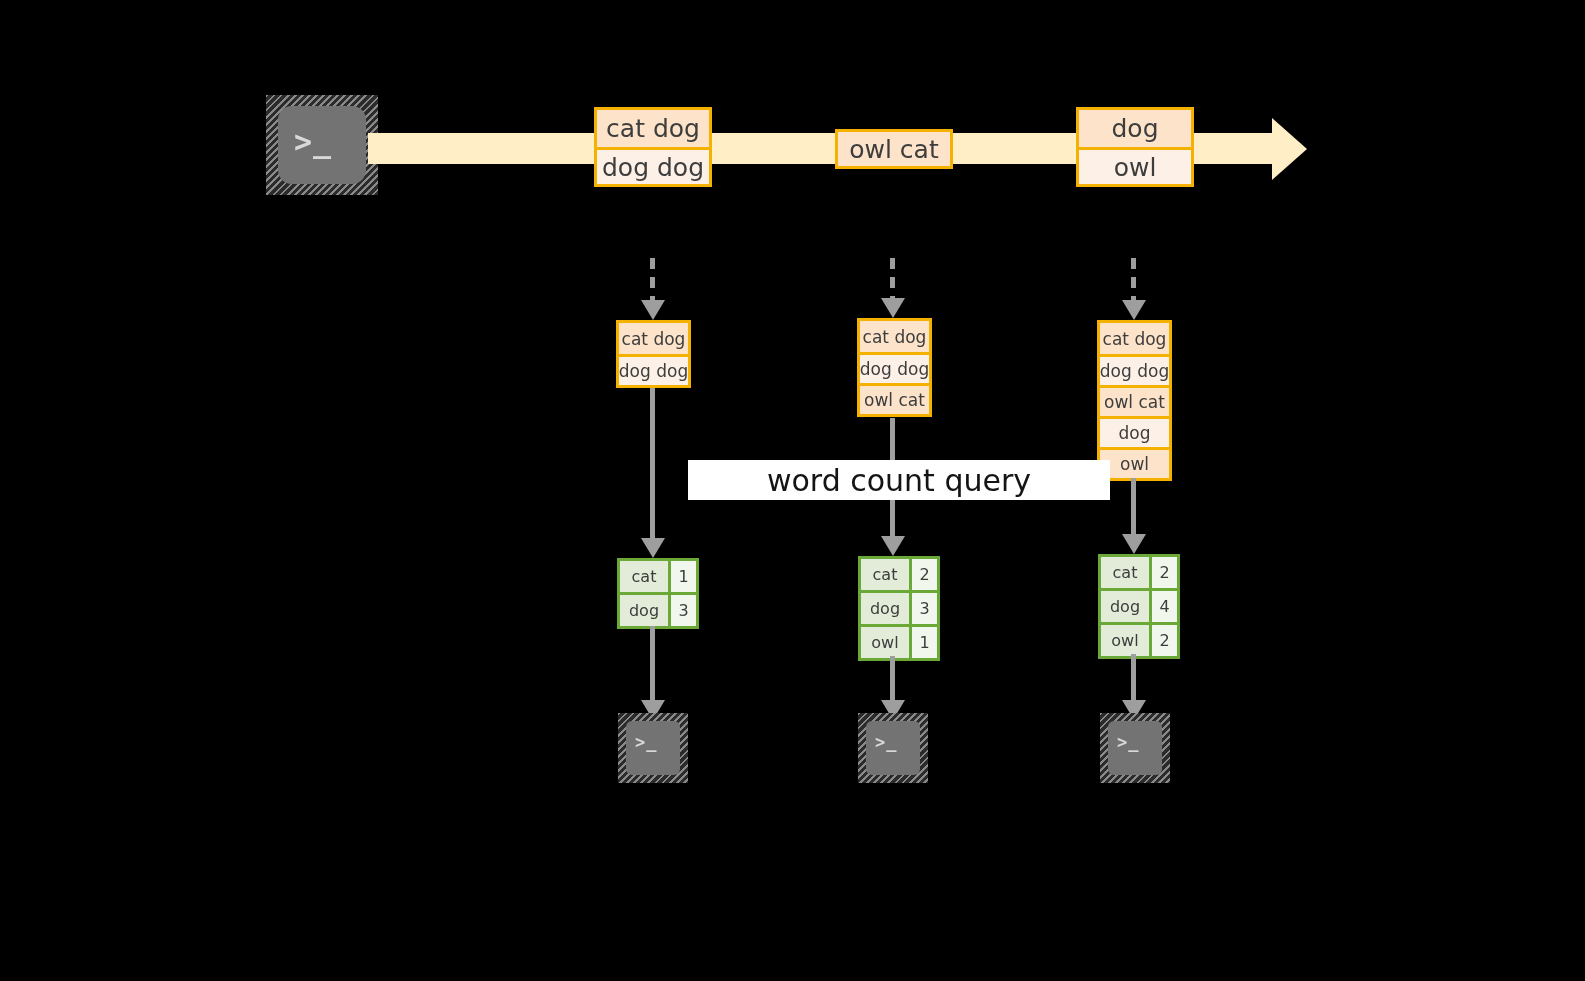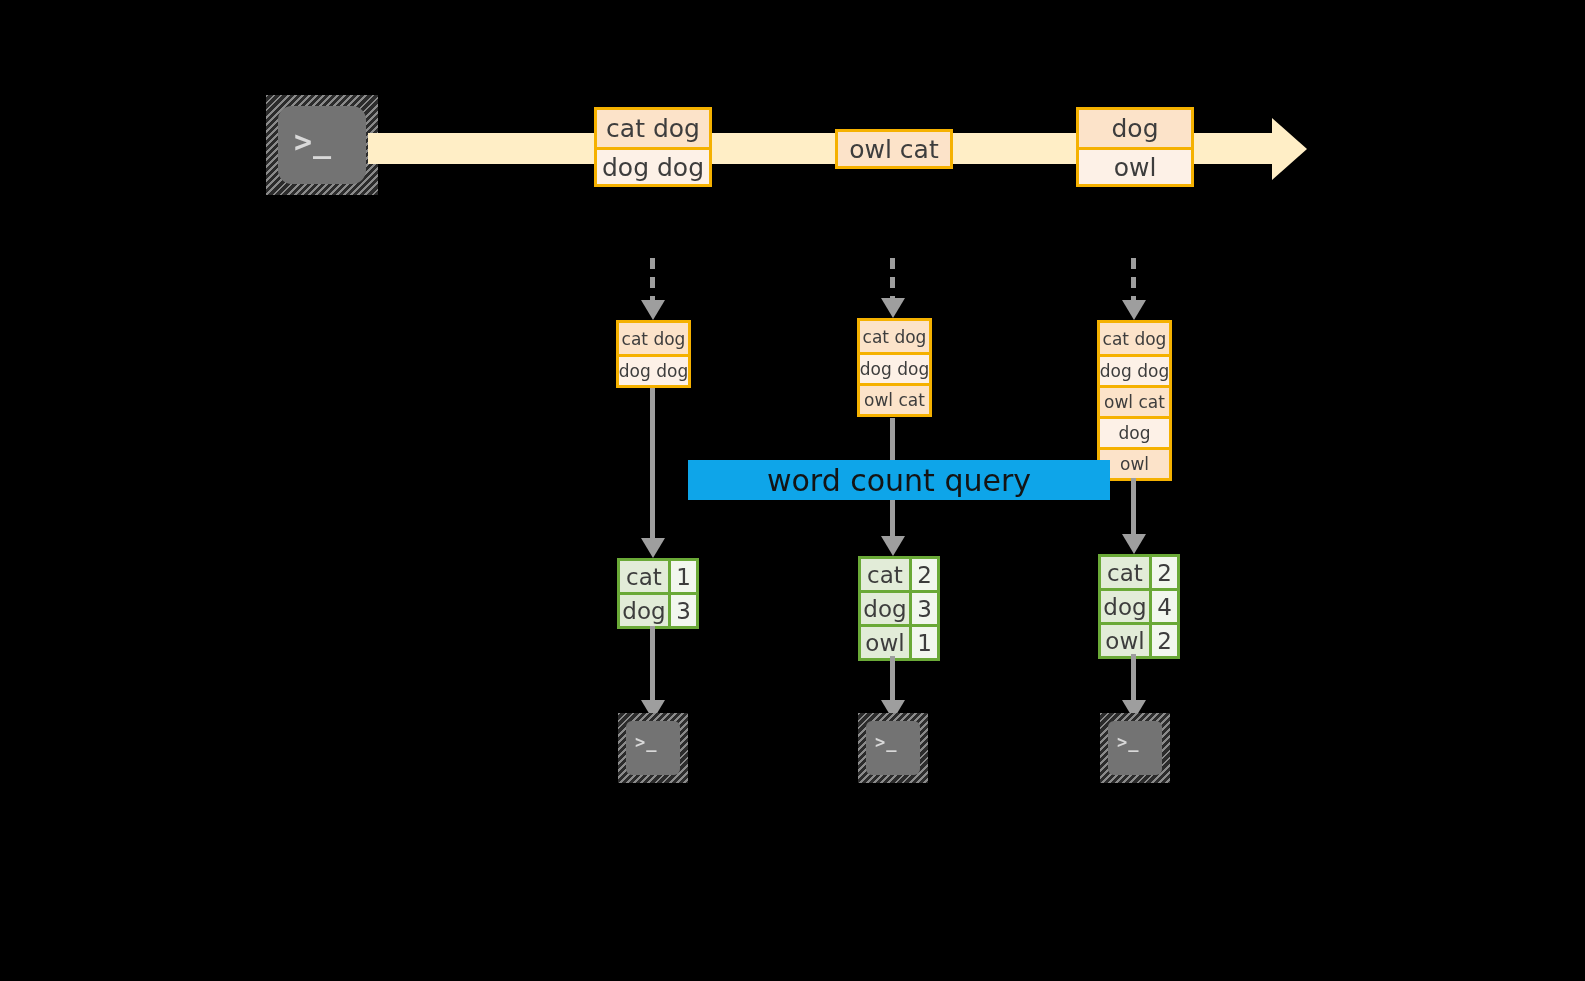--- a/index.html
+++ b/index.html
@@ -47,35 +47,35 @@
   .srec .cell.odd{background:#fce3c9;}
   .srec .cell.even{background:#fdf1e7;}
   .srec .cell + .cell{border-top:3px solid #f5b100;}
 
   
   .tbl{position:absolute;box-sizing:border-box;border:3px solid #6aa937;display:flex;flex-direction:column;}
   .tbl .trow{display:flex;height:31px;}
   .tbl .trow + .trow{border-top:3px solid #6aa937;}
   .tbl .tc{
     box-sizing:border-box;display:flex;align-items:center;justify-content:center;
-    color:#3d3d3d;font-size:23px;white-space:nowrap;
+    color:#3d3d3d;font-size:16px;white-space:nowrap;
   }
   .tbl .tc.k{width:48px;background:#e2ecd8;}
   .tbl .tc.v{width:28px;background:#f2f7ee;border-left:3px solid #6aa937;}
 
   
   .vline{position:absolute;width:5px;background:#9e9e9e;}
   .vline.dashed{background:repeating-linear-gradient(to bottom,#9e9e9e 0 11px,transparent 11px 19px);}
   .ahead{position:absolute;width:0;height:0;
     border-left:12px solid transparent;border-right:12px solid transparent;
     border-top:20px solid #9e9e9e;}
 
   
   .banner{
-    position:absolute;background:#0ea5e9;display:flex;align-items:center;justify-content:center;
+    position:absolute;background:#ffffff;display:flex;align-items:center;justify-content:center;
   }
   .banner span{color:#141414;font-size:30px;white-space:nowrap;}
 </style>
 </head>
 <body>
 
 <div id="stage">
 
   <div class="term" style="left:266px;top:95px;width:112px;height:100px;">
     <div class="hatch"></div>

